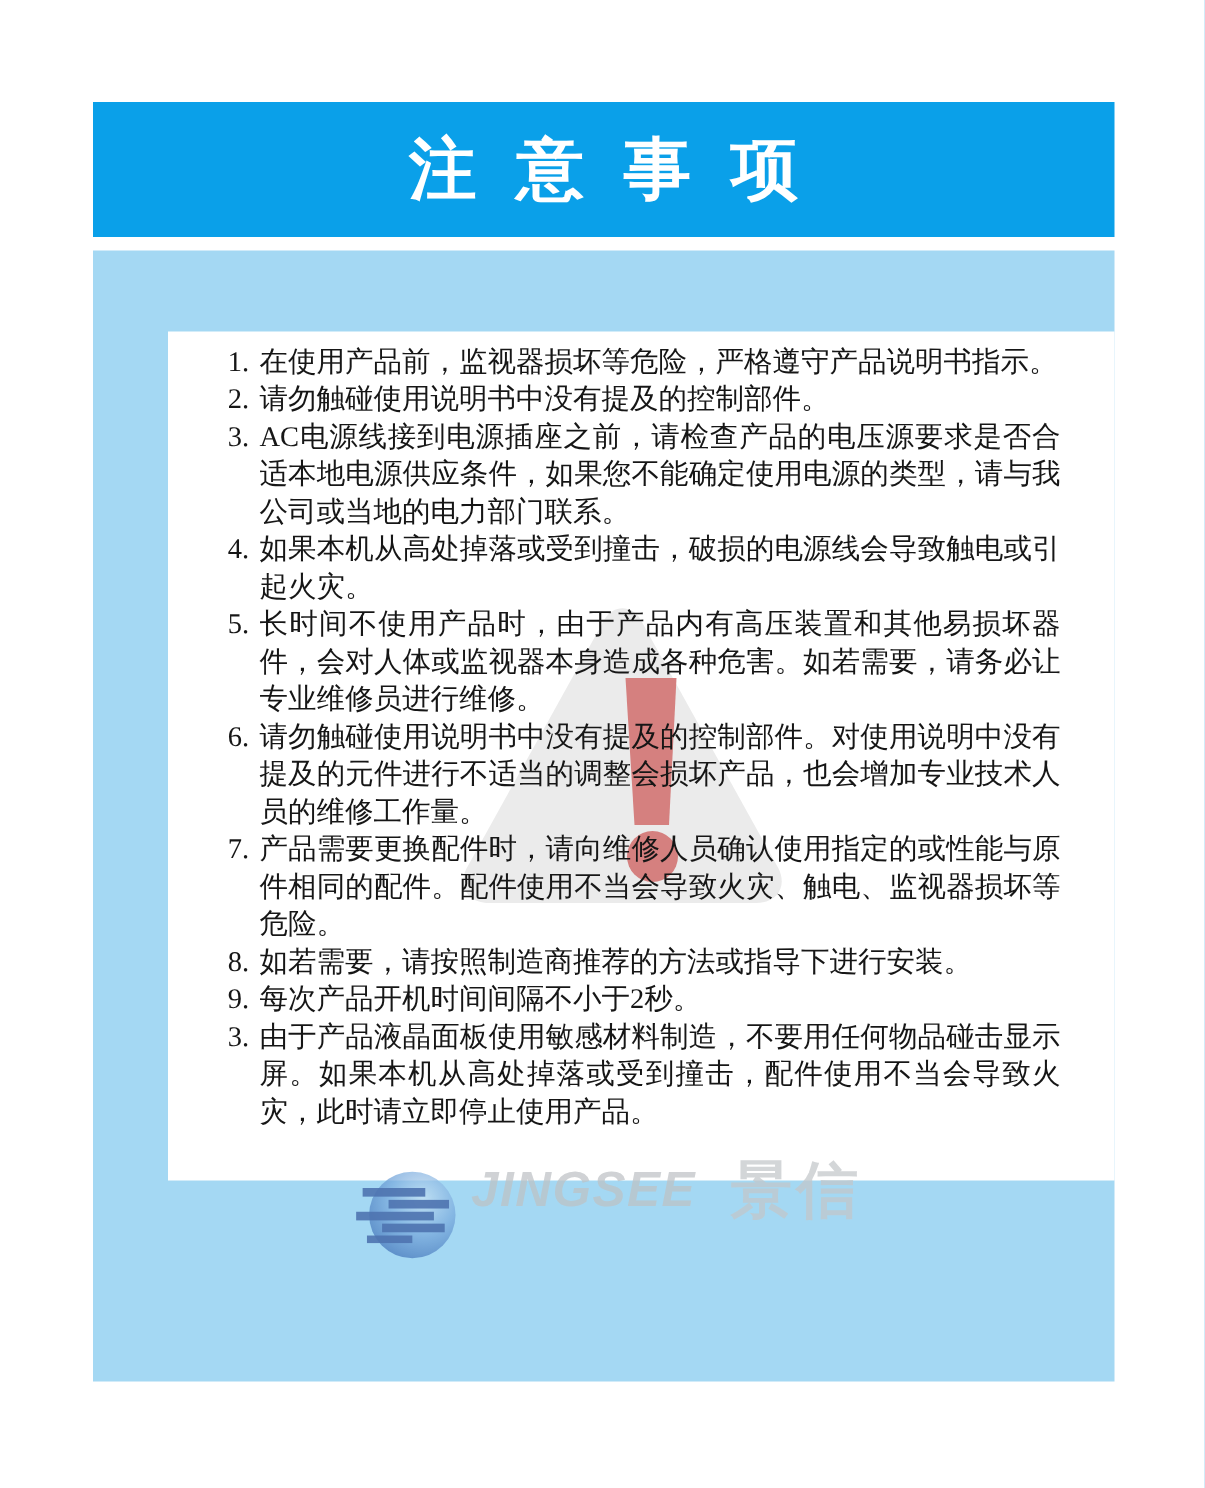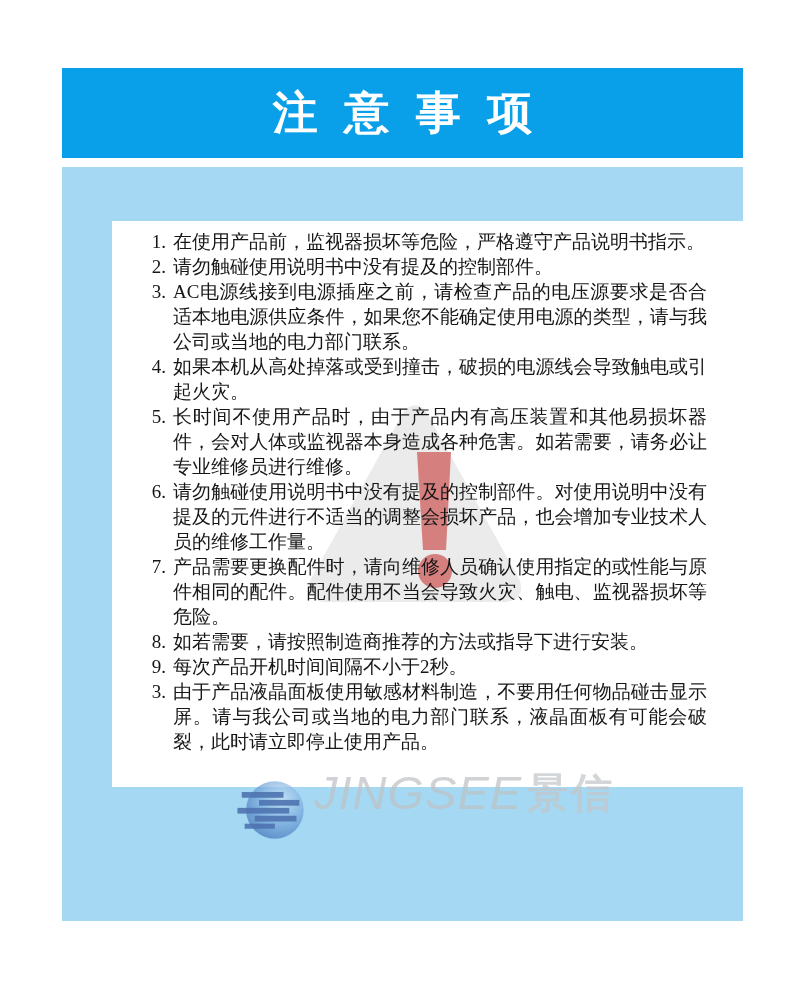--- a/index.html
+++ b/index.html
@@ -70,31 +70,31 @@
   
   .logo-watermark {
     position: absolute; left: 174px; top: 601px;
     display: flex; align-items: flex-start;
     z-index: 2;
     opacity: 0.72;
   }
   .logo-icon { margin-top: 6px; margin-right: 6px; }
   .logo-en {
     font-family: "Liberation Sans", "DejaVu Sans", sans-serif;
-    font-weight: normal; font-style: italic;
-    font-size: 47px; line-height: 50px;
+    font-weight: bold; font-style: italic;
+    font-size: 33px; line-height: 50px;
     color: #BEC2C5;
     letter-spacing: 1px;
   }
   .logo-cn {
     font-family: "Liberation Sans", "DejaVu Sans", sans-serif;
     font-weight: bold;
     font-size: 41px; line-height: 50px;
     color: #C3C7CA;
-    margin-left: 5px;
+    margin-left: 23px;
     letter-spacing: 3px;
   }
 </style>
 </head>
 <body>
 
 <div class="page">
 
   <div class="header-bar">
     <h1 class="page-title">注 意 事 项</h1>
@@ -144,21 +144,21 @@
         <div class="notice-item">
           <span class="notice-num">8.</span>
           <span class="notice-text">如若需要，请按照制造商推荐的方法或指导下进行安装。</span>
         </div>
         <div class="notice-item">
           <span class="notice-num">9.</span>
           <span class="notice-text">每次产品开机时间间隔不小于2秒。</span>
         </div>
         <div class="notice-item">
           <span class="notice-num">3.</span>
-          <span class="notice-text">由于产品液晶面板使用敏感材料制造，不要用任何物品碰击显示屏。请与我公司或当地的电力部门联系，液晶面板有可能会破裂，此时请立即停止使用产品。</span>
+          <span class="notice-text">由于产品液晶面板使用敏感材料制造，不要用任何物品碰击显示屏。如果本机从高处掉落或受到撞击，配件使用不当会导致火灾，此时请立即停止使用产品。</span>
         </div>
       </div>
     </div>
 
     <div class="logo-watermark">
       <svg class="logo-icon" width="72" height="72" viewBox="0 0 100 100" xmlns="http://www.w3.org/2000/svg" aria-hidden="true">
         <defs>
           <radialGradient id="globeGrad" cx="62%" cy="32%" r="78%">
             <stop offset="0%" stop-color="#C8E2F4"></stop>
             <stop offset="50%" stop-color="#7AABDE"></stop>

